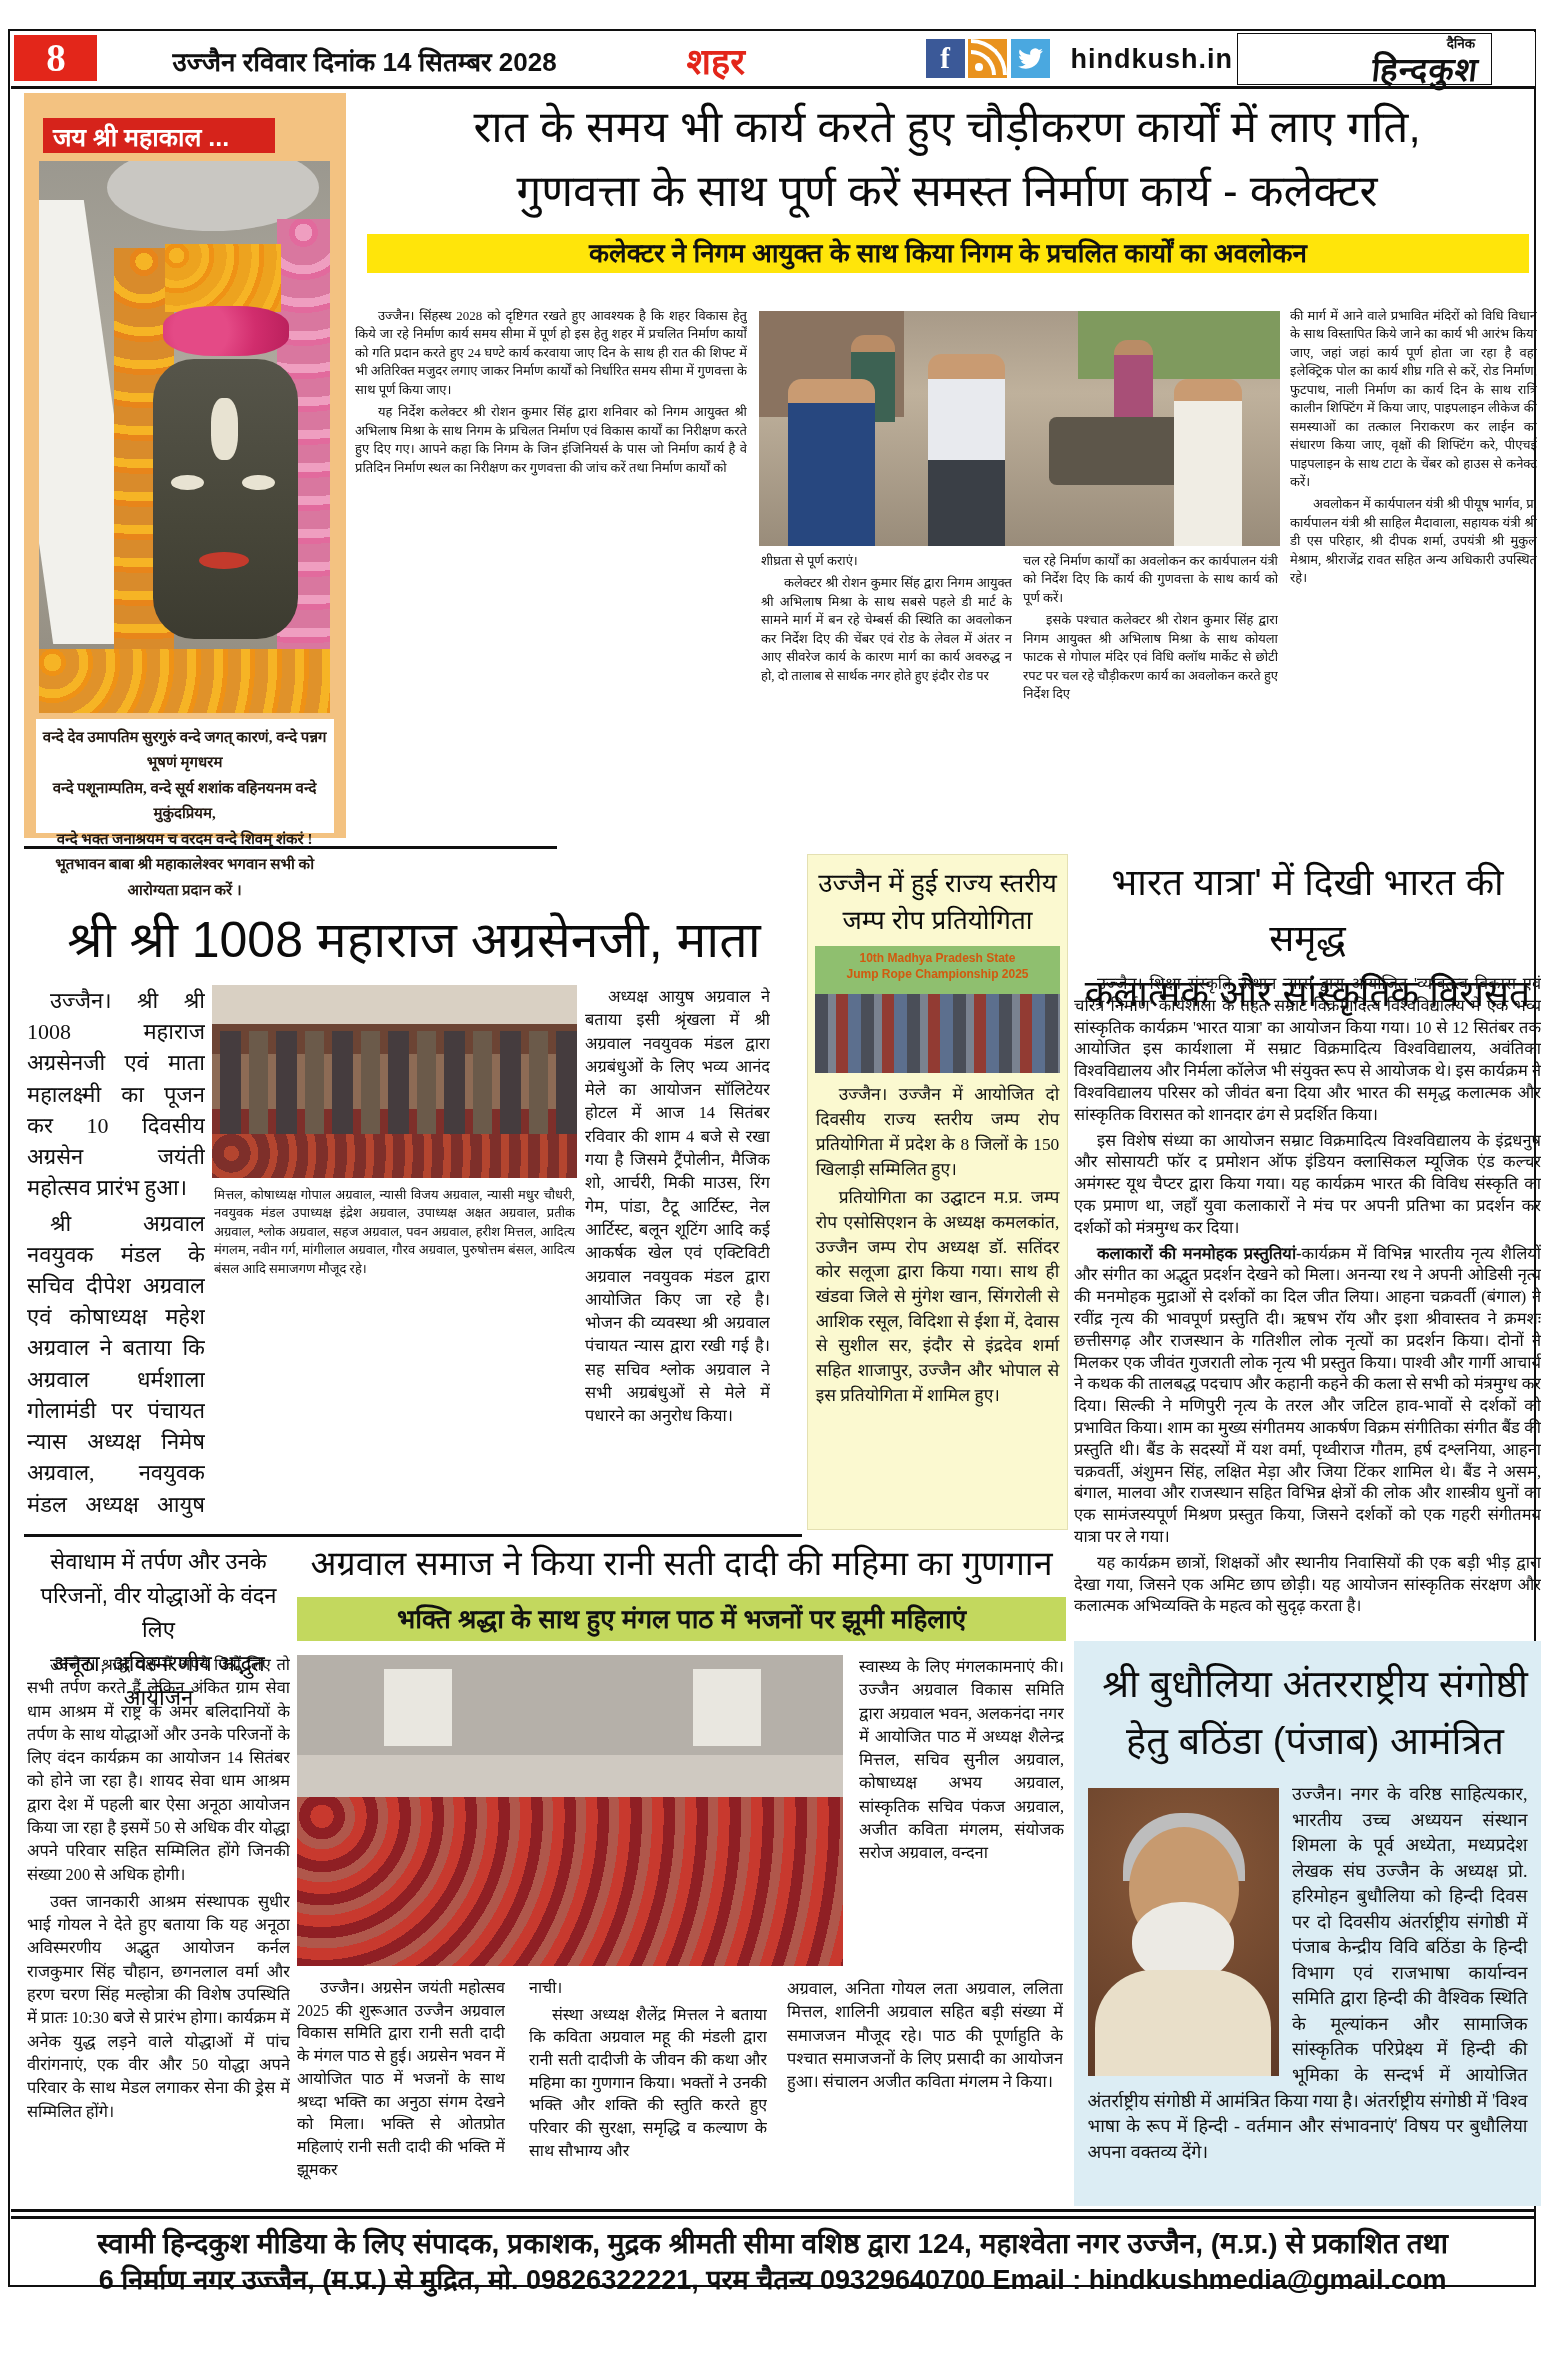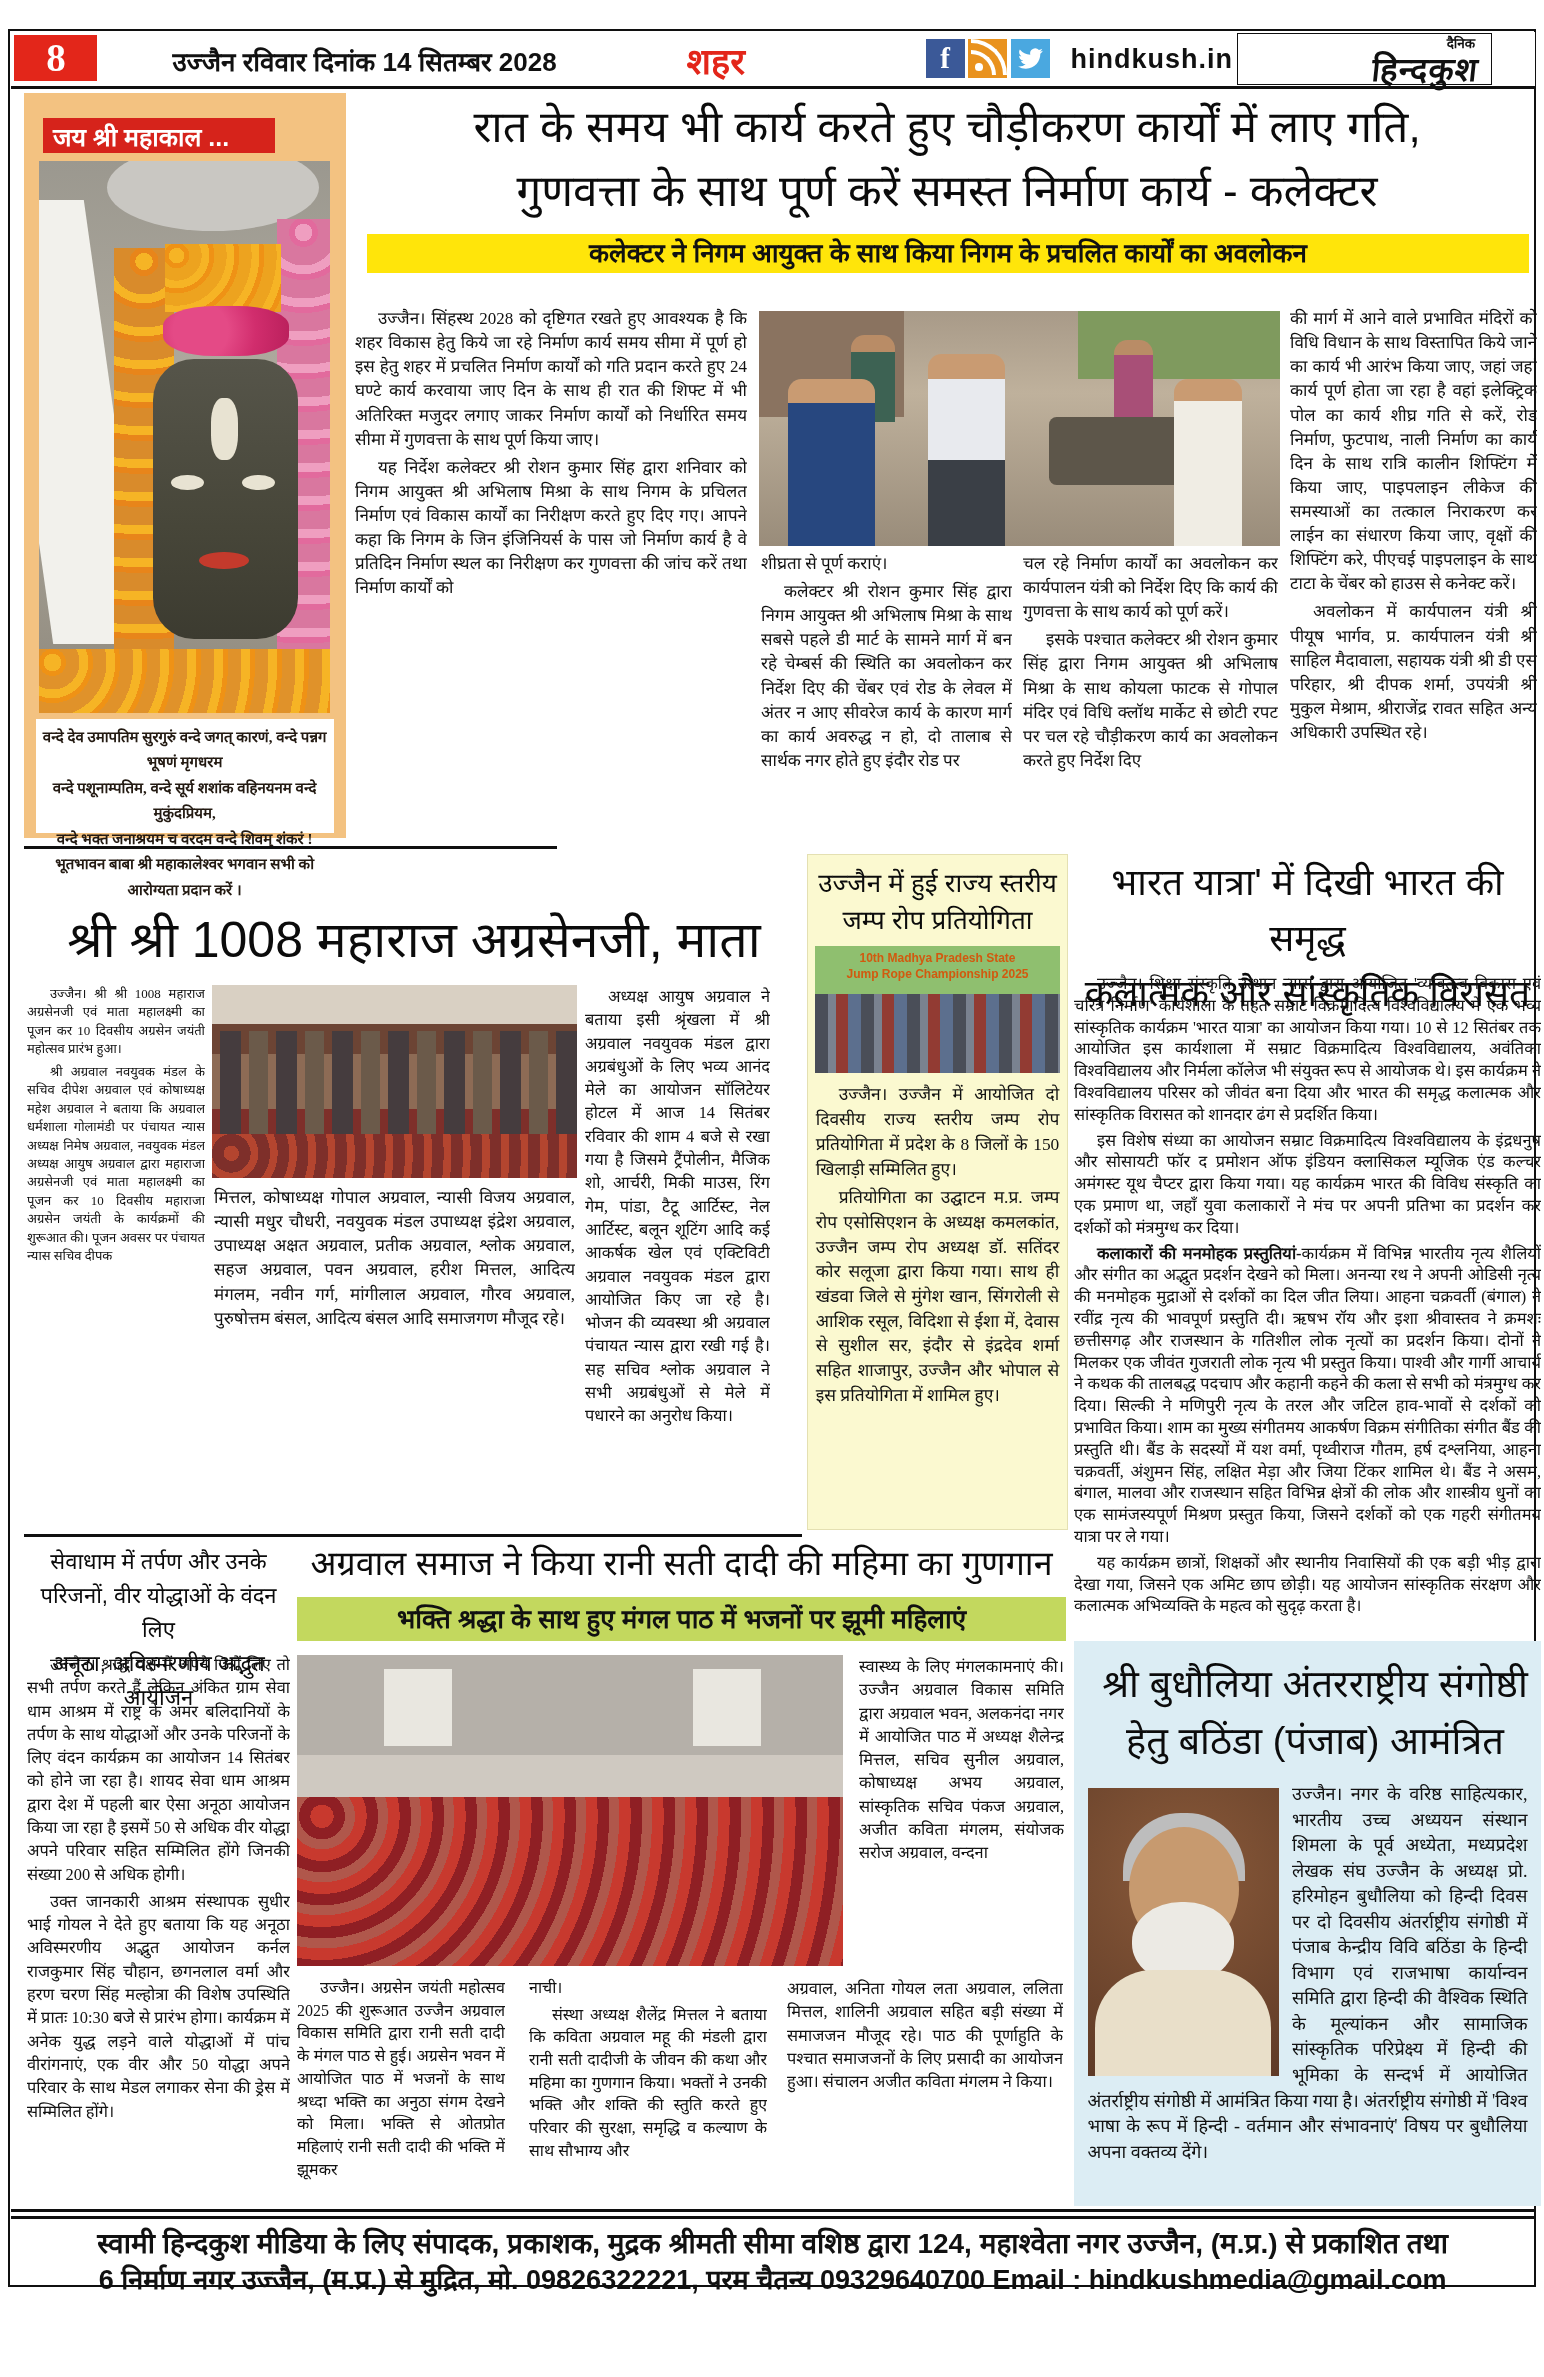--- a/index.html
+++ b/index.html
@@ -28,21 +28,21 @@
   .ic-tw svg{width:27px;height:27px;fill:#fff;}
   .hd-web{position:absolute;left:1060px;top:11.6px;font:700 27px "Liberation Sans",sans-serif;letter-spacing:1px;}
   .hd-logo{position:absolute;left:1226px;top:1px;width:253px;height:50px;border:1.9px solid #101010;background:#fff;}
   .logo-daily{position:absolute;right:15.4px;top:0px;font:700 13.5px "Liberation Sans",sans-serif;}
   .logo-name{position:absolute;right:11.6px;top:11.6px;font:900 33px "Liberation Sans",sans-serif;
              transform:skewX(-6deg);letter-spacing:1px;}
 
   
   .bp{margin:0 0 3.9px 0;text-align:justify;text-indent:23px;}
   .bp.noind{text-indent:0;}
-  .col{position:absolute;overflow:hidden;font-size:17px;line-height:1.42;}
+  .col{position:absolute;overflow:hidden;font-size:13px;line-height:1.42;}
   .hl{font-family:"Liberation Sans",sans-serif;font-weight:400;color:#0b0b0b;text-align:center;}
 
   
   .mahakal{position:absolute;left:24px;top:93px;width:322px;height:745px;background:#f3c281;}
   .mk-banner{position:absolute;left:19.3px;top:25px;width:222px;height:35px;background:#d6231b;color:#fff;
              font:700 25px "Liberation Sans",sans-serif;display:flex;align-items:center;padding-left:9.7px;}
   .mk-photo{position:absolute;left:15.4px;top:68px;width:291px;height:552px;overflow:hidden;
             background:linear-gradient(180deg,#9b988f 0%,#b1aca0 45%,#8e887c 100%);}
   .mk-dome{position:absolute;left:68px;top:-17.4px;width:212px;height:87px;background:#c9c7c2;border-radius:50%;}
   .mk-drape{position:absolute;left:-17.4px;top:39px;width:93px;height:444px;background:#f2f1ec;transform:skewX(8deg);}
@@ -84,21 +84,21 @@
   .c-col1{left:355px;top:307px;width:392px;height:537px;}
   .c-col2{left:761px;top:552px;width:251px;height:292px;}
   .c-col3{left:1023px;top:552px;width:255px;height:292px;}
   .c-col4{left:1290px;top:307px;width:247px;height:537px;}
 
   .rule1{position:absolute;left:24px;top:846px;width:533px;height:2.9px;background:#101010;}
   .rule2{position:absolute;left:24px;top:1534px;width:778px;height:2.9px;background:#101010;}
 
   
   .a-hl{position:absolute;left:27px;top:903px;width:774px;font-size:50px;line-height:1.5;}
-  .a-col1{left:27px;top:985px;width:178px;height:543px;font-size:13px;}
+  .a-col1{left:27px;top:985px;width:178px;height:543px;font-size:22px;}
   .a-photo{position:absolute;left:212px;top:985px;width:365px;height:193px;overflow:hidden;
            background:linear-gradient(180deg,#d9d0c3 0 20%,#6c4434 20% 36%,#8d6b55 36% 64%,#7e2f2a 64% 100%);}
   .ap-figs{position:absolute;left:0;top:46px;width:100%;height:106px;
            background:repeating-linear-gradient(90deg,rgba(0,0,0,0) 0 7.7px,#453c3e 7.7px 29px,rgba(0,0,0,0) 29px 37px,#6b5a4a 37px 56px);}
   .ap-carpet{position:absolute;left:0;bottom:0;width:100%;height:44px;
            background:repeating-radial-gradient(circle at 19.3px 19.3px,#b4452f 0 7.7px,#7e2f2a 7.7px 19.3px);}
   .a-col2{left:214px;top:1186px;width:361px;height:342px;}
   .a-col3{left:585px;top:985px;width:185px;height:543px;font-size:16.4px;}
 
   

